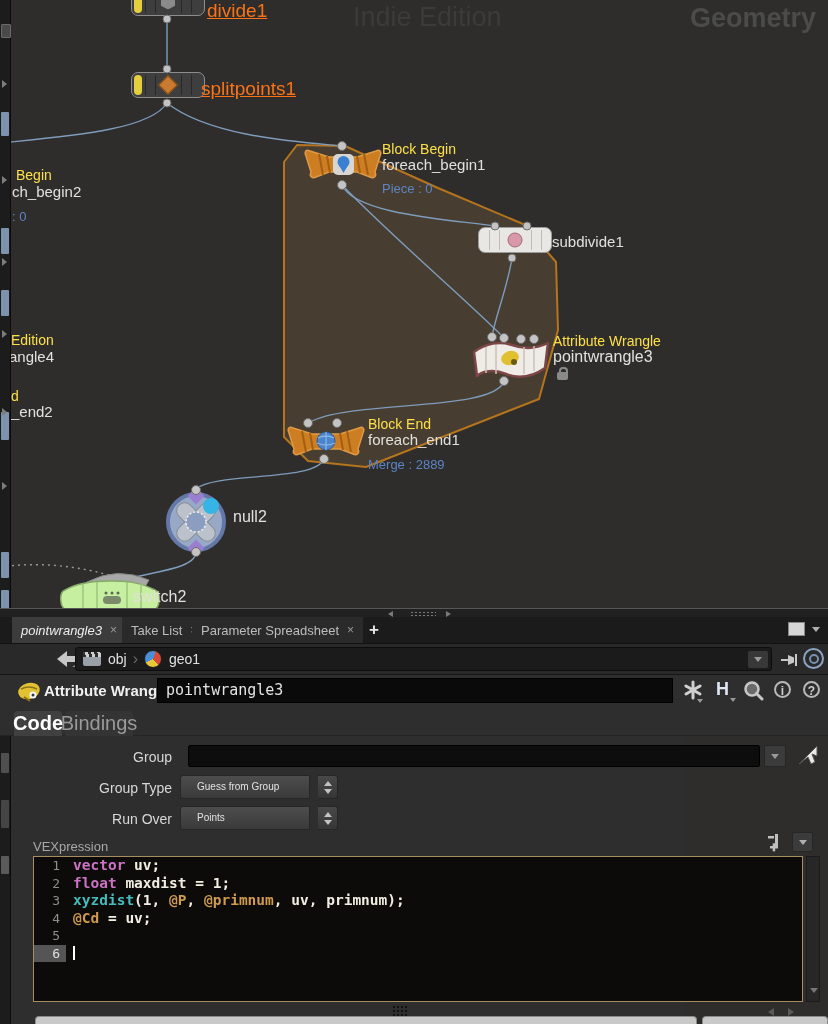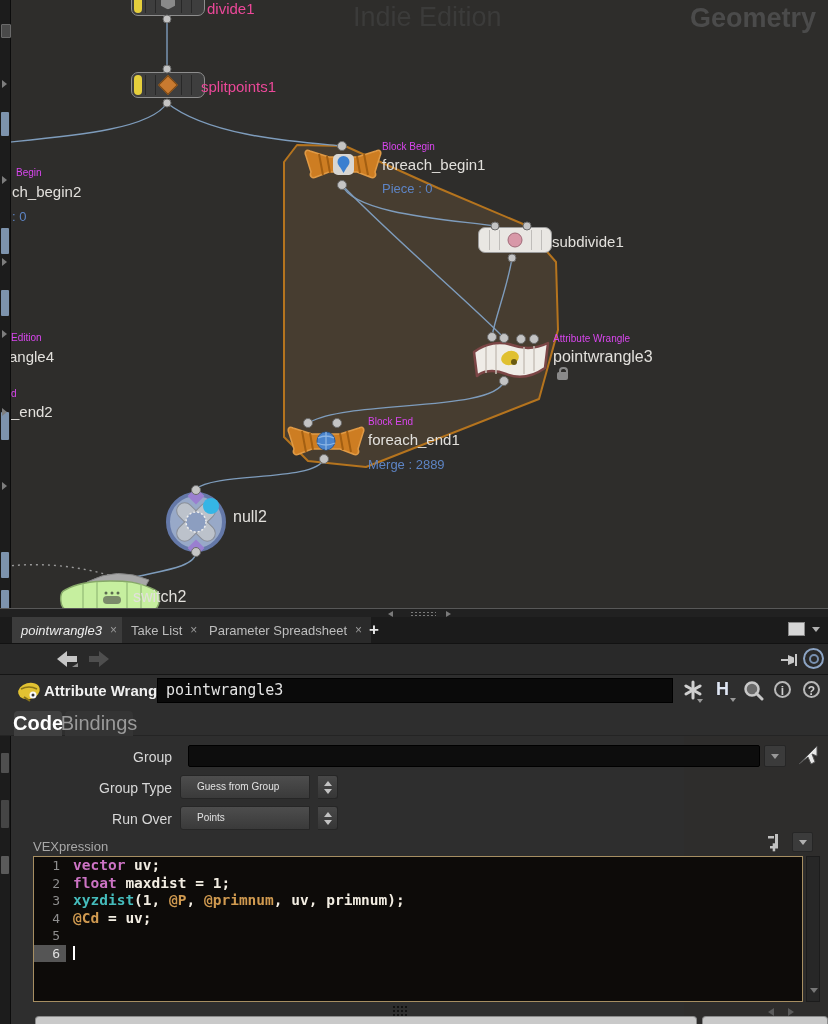--- a/index.html
+++ b/index.html
@@ -11,22 +11,22 @@
   
   .lstrip{position:absolute;left:0;top:0;width:10px;height:1024px;background:#1c1c1c;border-right:1px solid #0c0c0c;z-index:40;}
   .lchip{position:absolute;left:1px;width:8px;border-radius:1px;}
   .ltri{position:absolute;left:2px;width:0;height:0;border-left:5px solid #7d7d7d;border-top:4px solid transparent;border-bottom:4px solid transparent;}
 
   
   .network{position:absolute;left:0;top:0;width:828px;height:608px;background:#2e2d2b;overflow:hidden;}
   .wm-edition{position:absolute;left:353px;top:2px;font-size:27px;font-weight:500;color:#3b3b3a;}
   .wm-context{position:absolute;right:12px;top:3px;font-size:27px;font-weight:700;color:#4b4b4b;}
   .net-name{color:#e2e0dc;font-size:15px;}
-  .net-name-dim{color:#ec4899;font-size:15px;}
-  .net-type{color:#d946ef;font-size:10px;}
+  .net-name-dim{color:#f97316;font-size:19px;text-decoration:underline;}
+  .net-type{color:#fde047;font-size:14px;}
   .net-info{color:#5d84c4;font-size:13px;}
   .sopnode{position:absolute;height:26px;border-radius:7px;background:#3e3e3e;border:1px solid #8d8d8d;box-sizing:border-box;}
   .sopnode.white{background:#e9e7e3;border-color:#9a9a9a;}
   .nflag{position:absolute;left:2px;top:2px;bottom:2px;width:8px;border-radius:4px;background:#e6cf3c;}
   .nsep{position:absolute;top:2px;bottom:2px;width:1px;background:rgba(0,0,0,.35);}
   .sopnode.white .nsep{background:rgba(0,0,0,.18);}
   .nicon{position:absolute;left:50%;top:50%;transform:translate(-50%,-50%);}
   .lock{position:absolute;width:11px;height:8px;background:#8a8a8a;border-radius:2px;}
   .lock:before{content:"";position:absolute;left:2px;top:-5px;width:5px;height:5px;border:2px solid #8a8a8a;border-bottom:none;border-radius:4px 4px 0 0;}
 
@@ -289,37 +289,47 @@
 
   <div class="tabbar">
     <div class="ptab active" style="left:12px;">
       <span>pointwrangle3</span>
       <span class="tclose">×</span>
     </div>
     <div class="ptab" style="left:122px;">
       <span>Take List</span>
       <span class="tclose">×</span>
     </div>
-    <div class="ptab" style="left:200px;">
+    <div class="ptab" style="left:192px;">
       <span>Parameter Spreadsheet</span>
       <span class="tclose">×</span>
     </div>
     <div class="newtab">+</div>
     <div class="panebox"></div>
     <div class="tri-dn abs" style="left:812px;top:11px;"></div>
   </div>
 
   <div class="pathbar">
     <svg class="abs" style="left:56px;top:6px" width="24" height="20">
       <path d="M11,1 L1,9 L11,17 L11,12 L21,12 L21,6 L11,6 Z" fill="#c6c6c6"></path>
       <path d="M16,17 L22,17 L22,13 Z" fill="#8a8a8a"></path>
     </svg>
     <svg class="abs" style="left:86px;top:6px" width="24" height="20">
       <path d="M13,1 L23,9 L13,17 L13,12 L3,12 L3,6 L13,6 Z" fill="#4e4e4e"></path>
     </svg>
+    <div class="pathfield">
+      <span class="clapper"></span>
+      <span>obj</span>
+      <span class="crumb-sep">›</span>
+      <span class="geoball"></span>
+      <span>geo1</span>
+      <span class="pfdrop">
+          <span class="tri-dn" style="border-top-color:#999;"></span>
+        </span>
+    </div>
     <svg class="abs" style="left:779px;top:7px" width="22" height="18">
       <path d="M2,9 L9,9" stroke="#c8c8c8" stroke-width="2"></path>
       <path d="M9,4 L9,14 L15,11.5 L15,6.5 Z" fill="#c8c8c8"></path>
       <path d="M17,3 L17,15" stroke="#c8c8c8" stroke-width="2"></path>
     </svg>
     <div class="target"></div>
   </div>
 
   <div class="nodehdr">
     <svg class="abs" style="left:16px;top:4px" width="26" height="26">

